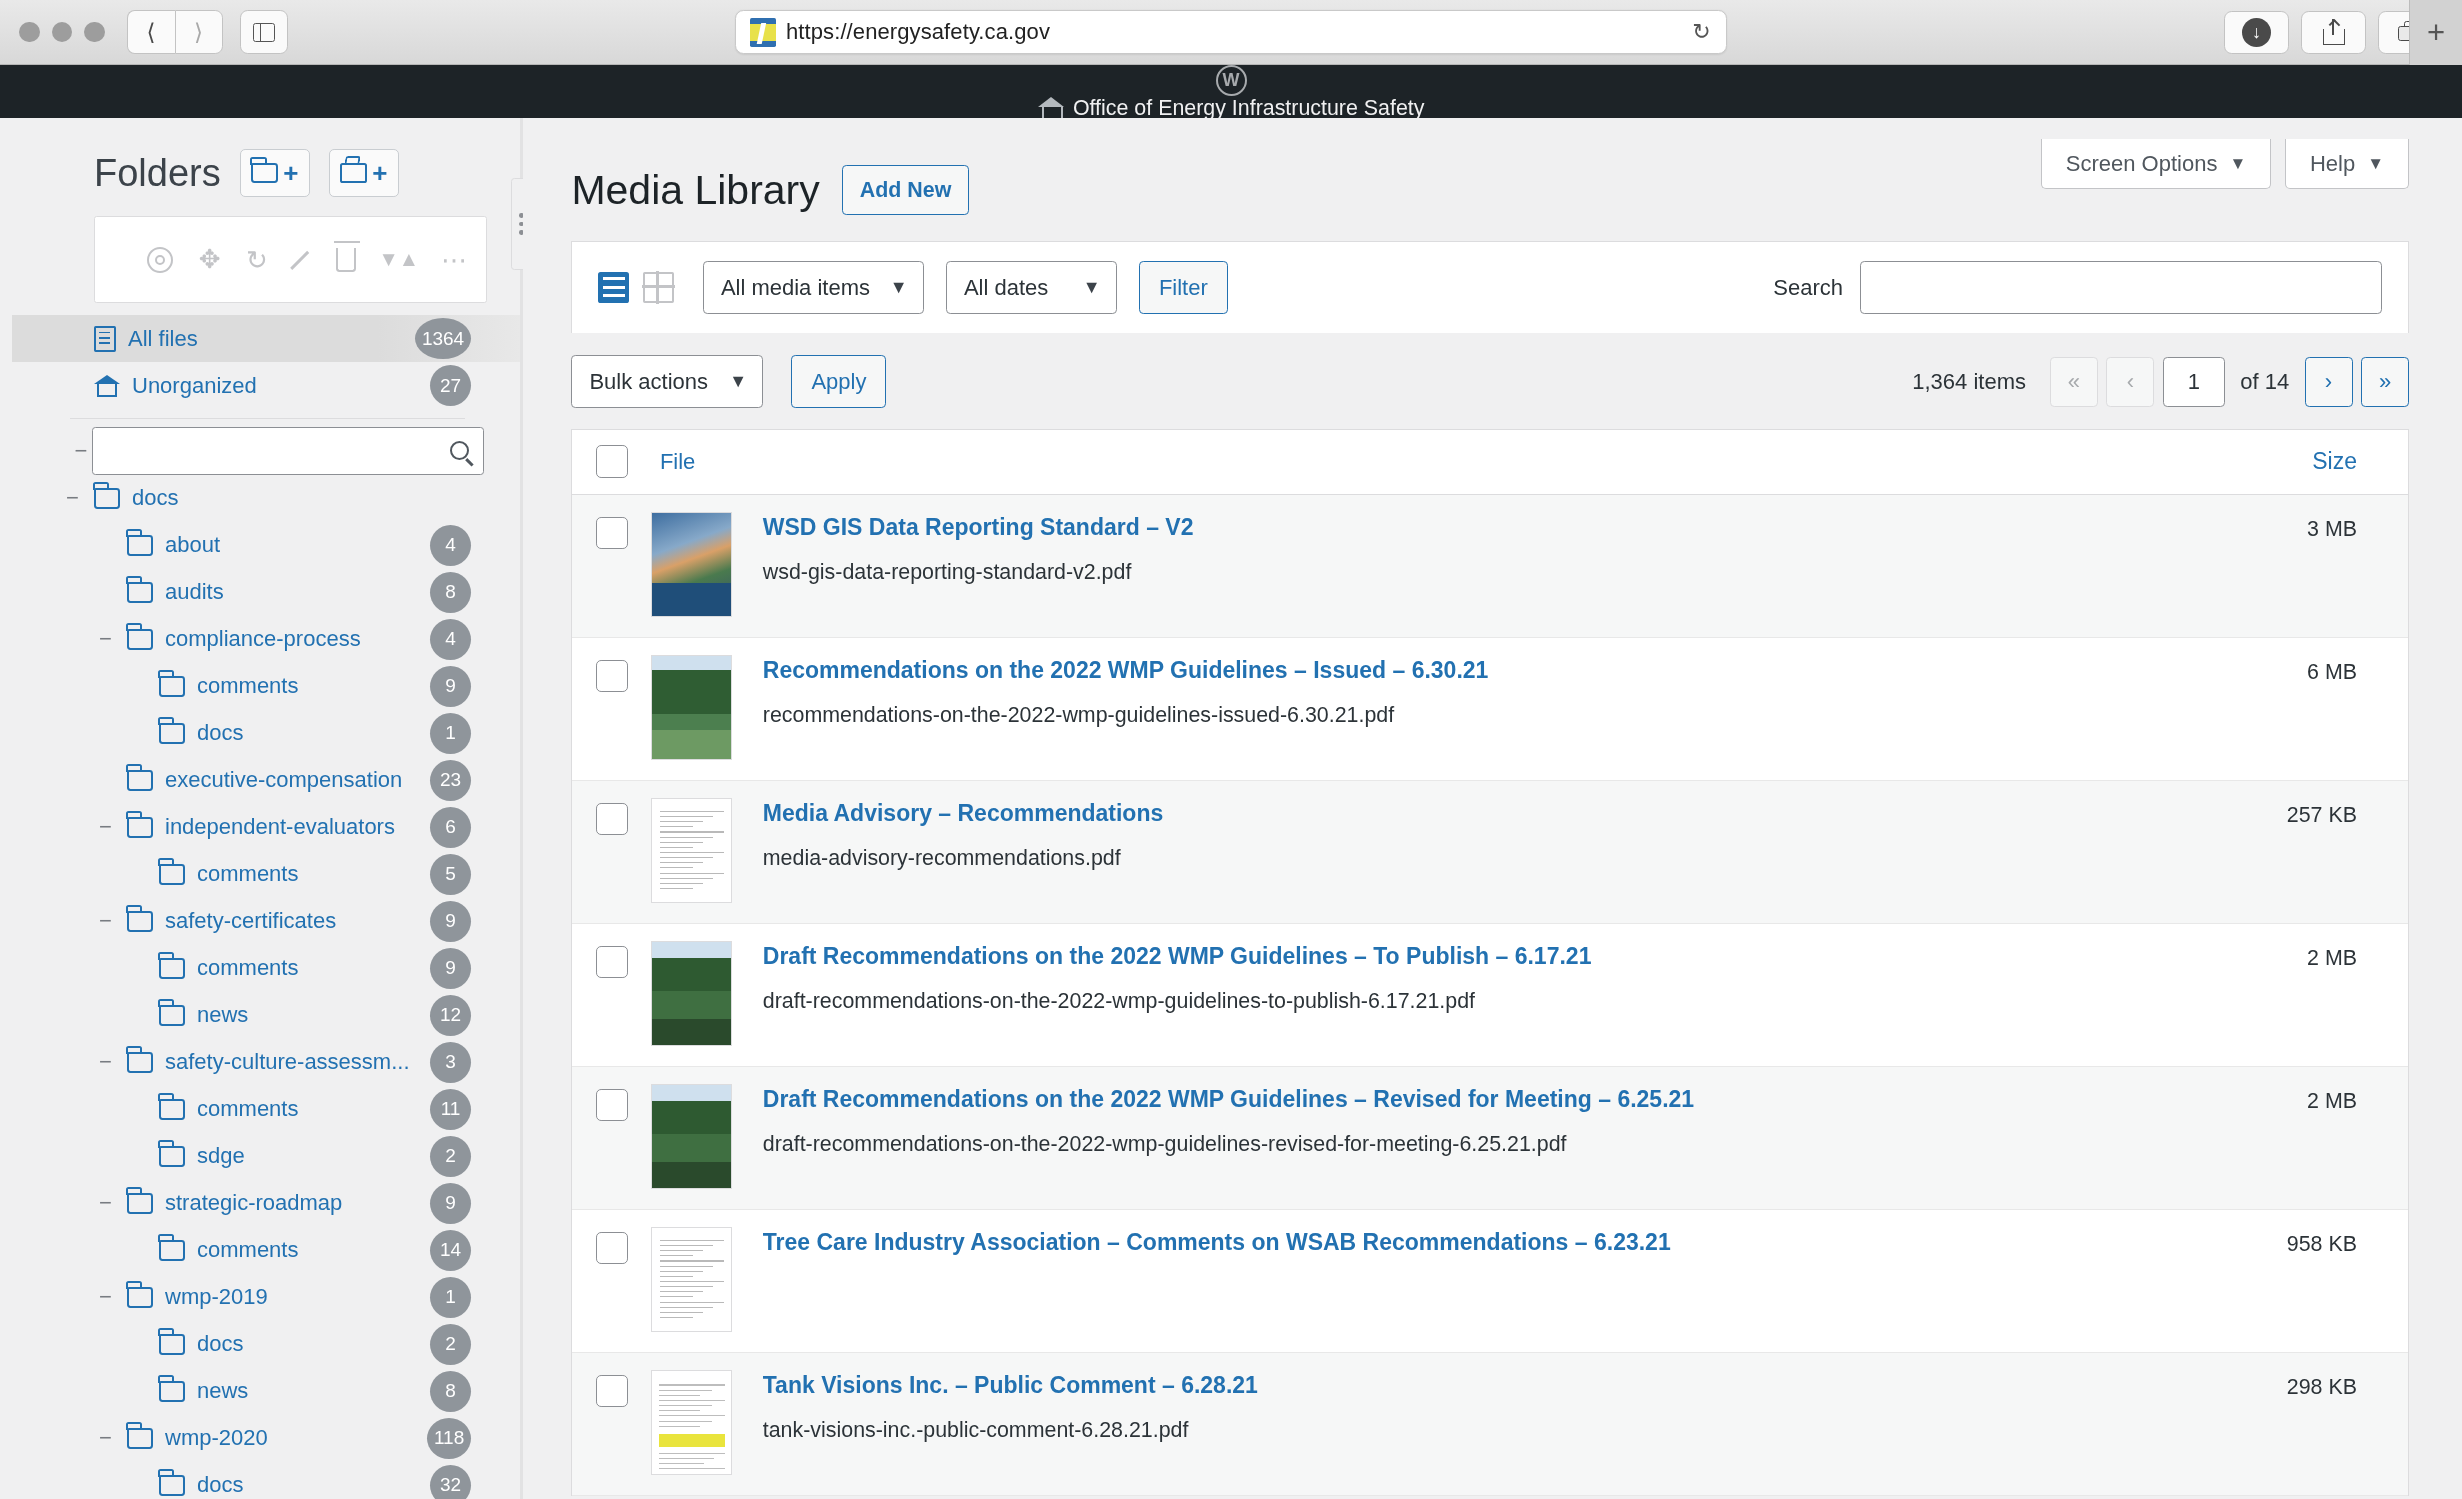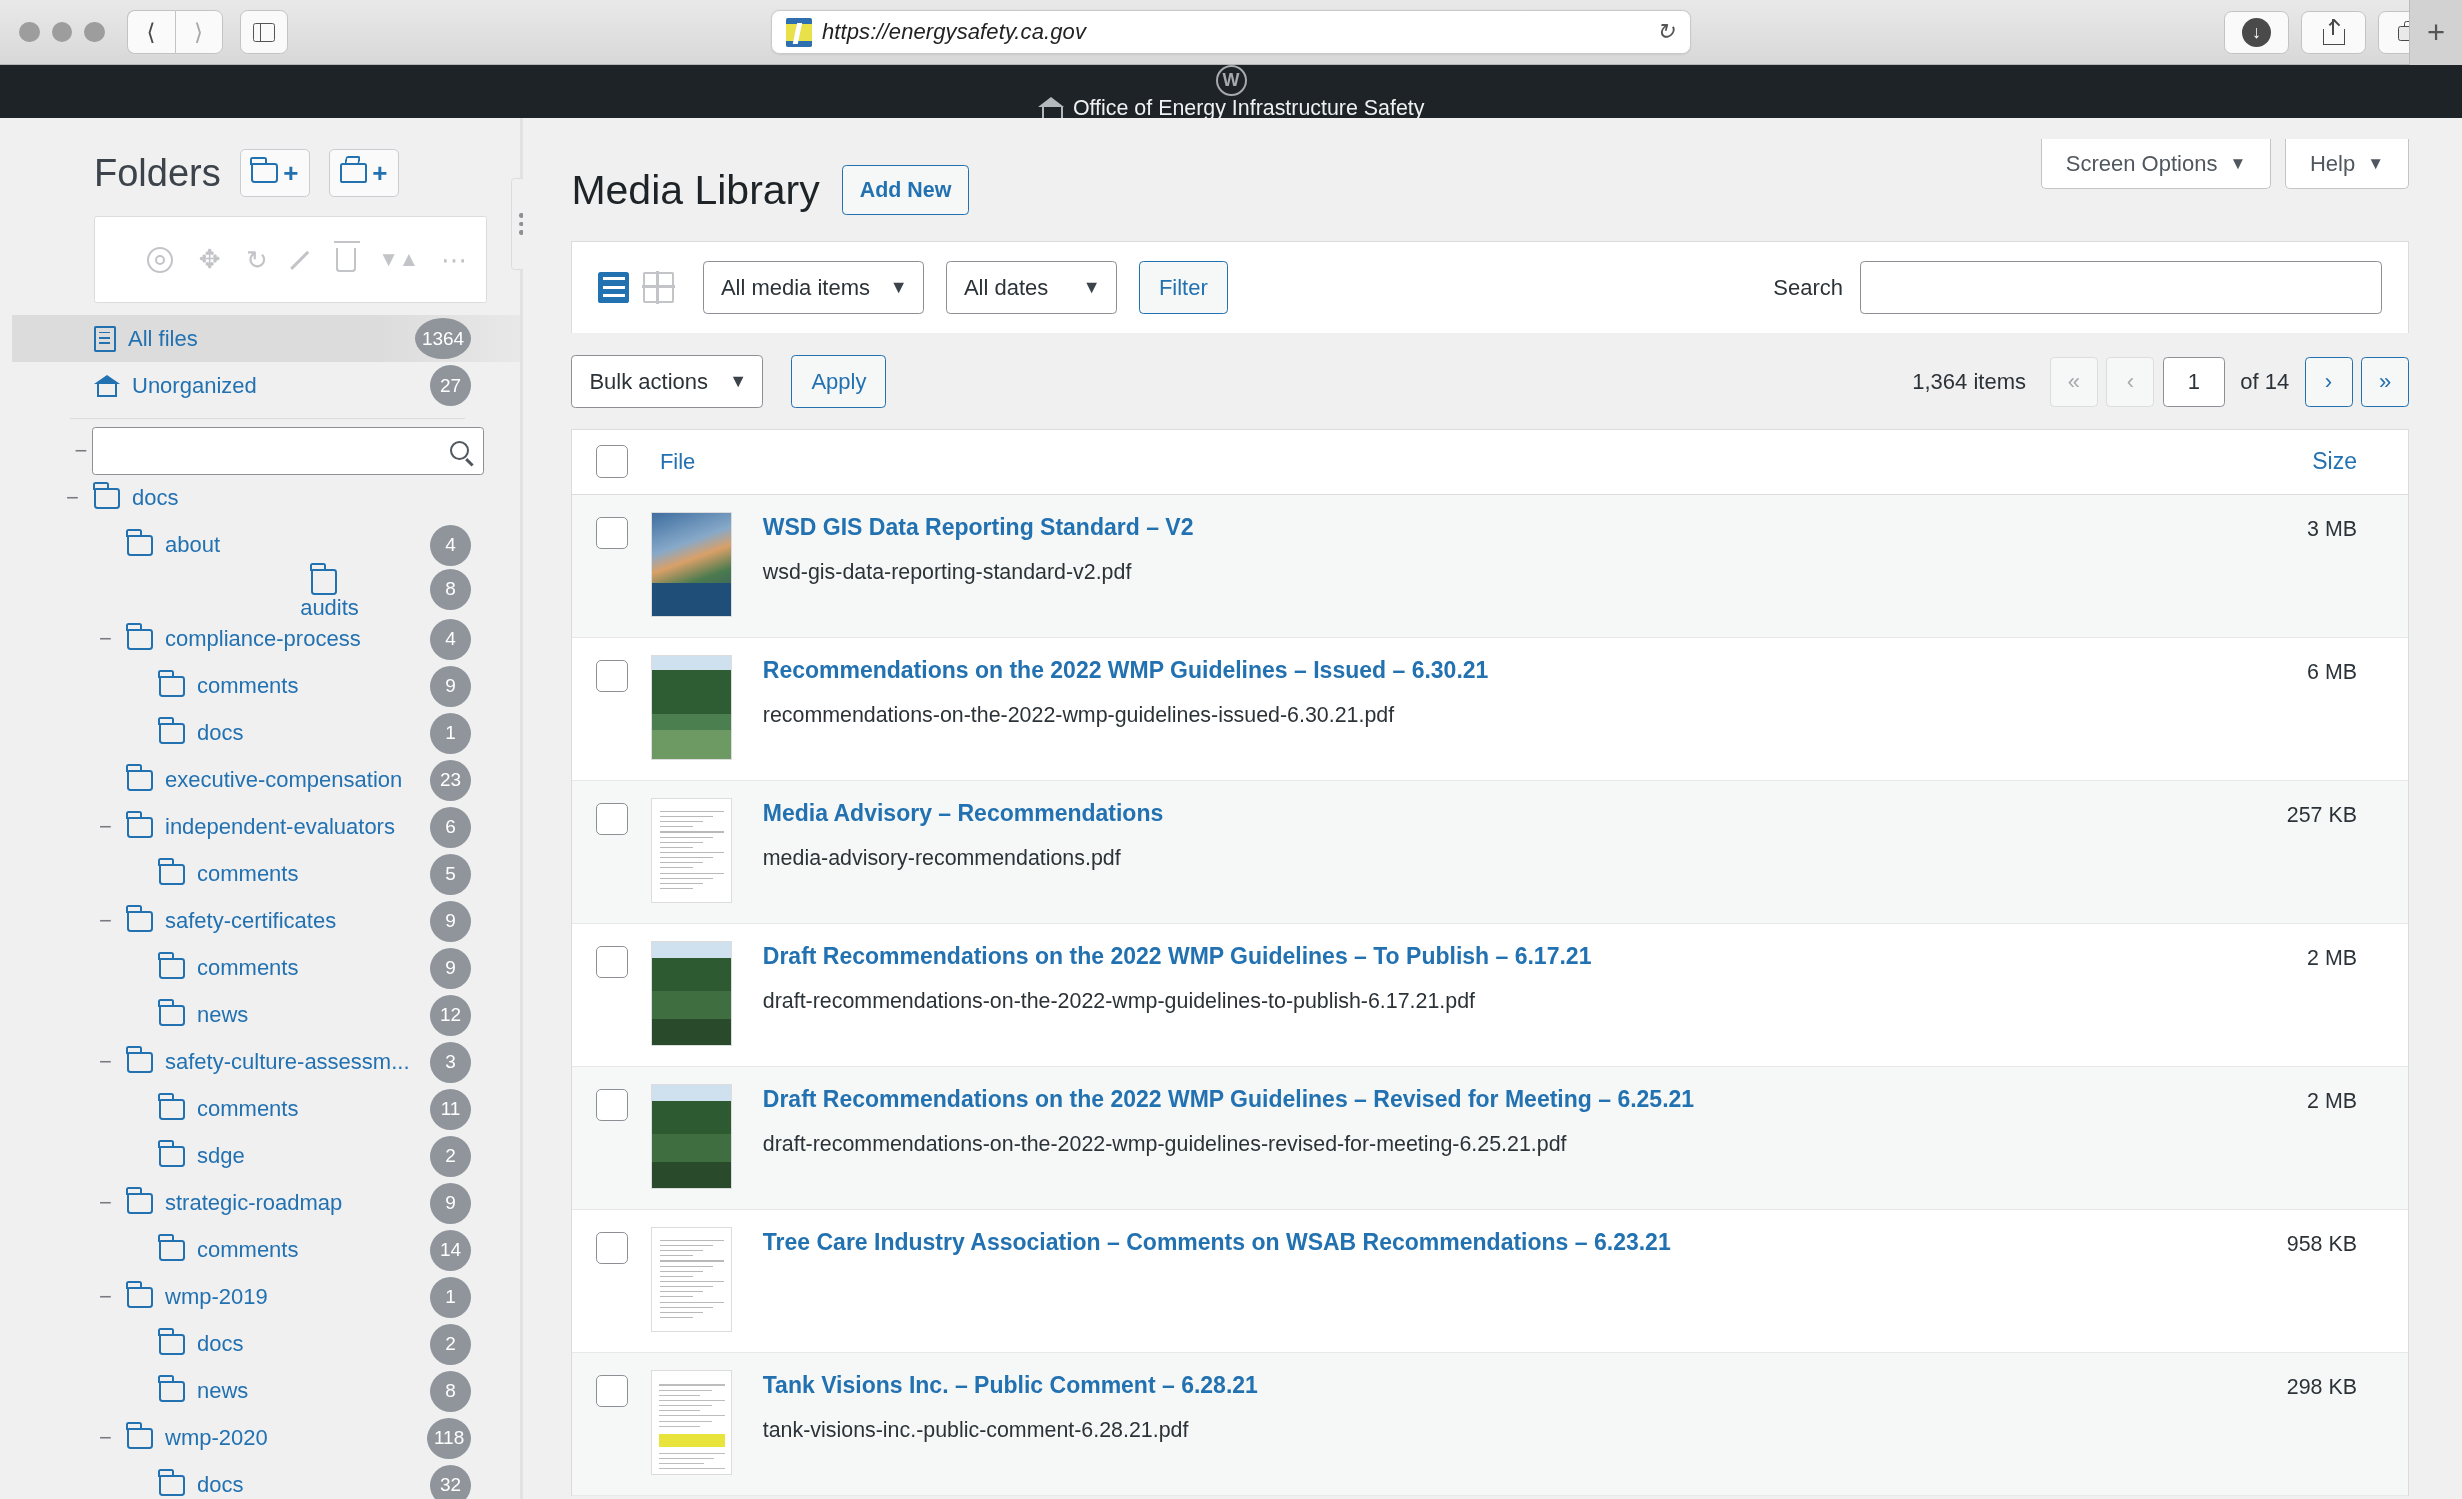--- a/index.html
+++ b/index.html
@@ -35,25 +35,24 @@
   .sidebar-toggle { margin-left: 17px; }
   .sb-icon {
     width: 22px; height: 19px; border: 1.7px solid #555; border-radius: 2.6px;
     position: relative;
   }
   .sb-icon::after {
     content:''; position:absolute; left: 6px; top: 0; bottom: 0; width: 1.7px; background:#555;
   }
   .urlbar {
     position: absolute; left: 50%; transform: translateX(-50%);
-    width: 920px; height: 44px; background: #fff;
+    width: 992px; height: 44px; background: #fff;
     border-radius: 8.5px; border: 0.9px solid #c9c9c9;
     display: flex; align-items: center; padding: 0 13.7px;
     box-shadow: 0 0.9px 1.7px rgba(0,0,0,.08);
-    font-style: italic;
   }
   .favicon {
     width: 26px; height: 29px; flex: 0 0 26px; margin-right: 10.3px;
     background: linear-gradient(#2f6fb0 0%, #2f6fb0 22%, #e8e14a 22%, #e8e14a 78%, #2f6fb0 78%);
     border-radius: 1.7px; position: relative; overflow:hidden;
   }
   .favicon::after {
     content:''; position:absolute; left: 9.4px; top: 5.1px; width: 5.1px; height: 20.5px;
     background: #fff; transform: skewX(-12deg);
   }
@@ -421,21 +420,21 @@
           <div class="tree-row" style="padding-left: 82px;">
             <span class="tw" style="left: 51px;">−</span>
             <span class="fico"></span>
             <span class="tree-label">docs</span>
           </div>
           <div class="tree-row" style="padding-left: 115px;">
             <span class="fico"></span>
             <span class="tree-label">about</span>
             <span class="badge">4</span>
           </div>
-          <div class="tree-row" style="padding-left: 115px; flex-direction: column;">
+          <div class="tree-row" style="padding-left: 115px;">
             <span class="fico"></span>
             <span class="tree-label">audits</span>
             <span class="badge">8</span>
           </div>
           <div class="tree-row" style="padding-left: 115px;">
             <span class="tw" style="left: 84px;">−</span>
             <span class="fico"></span>
             <span class="tree-label">compliance-process</span>
             <span class="badge">4</span>
           </div>

